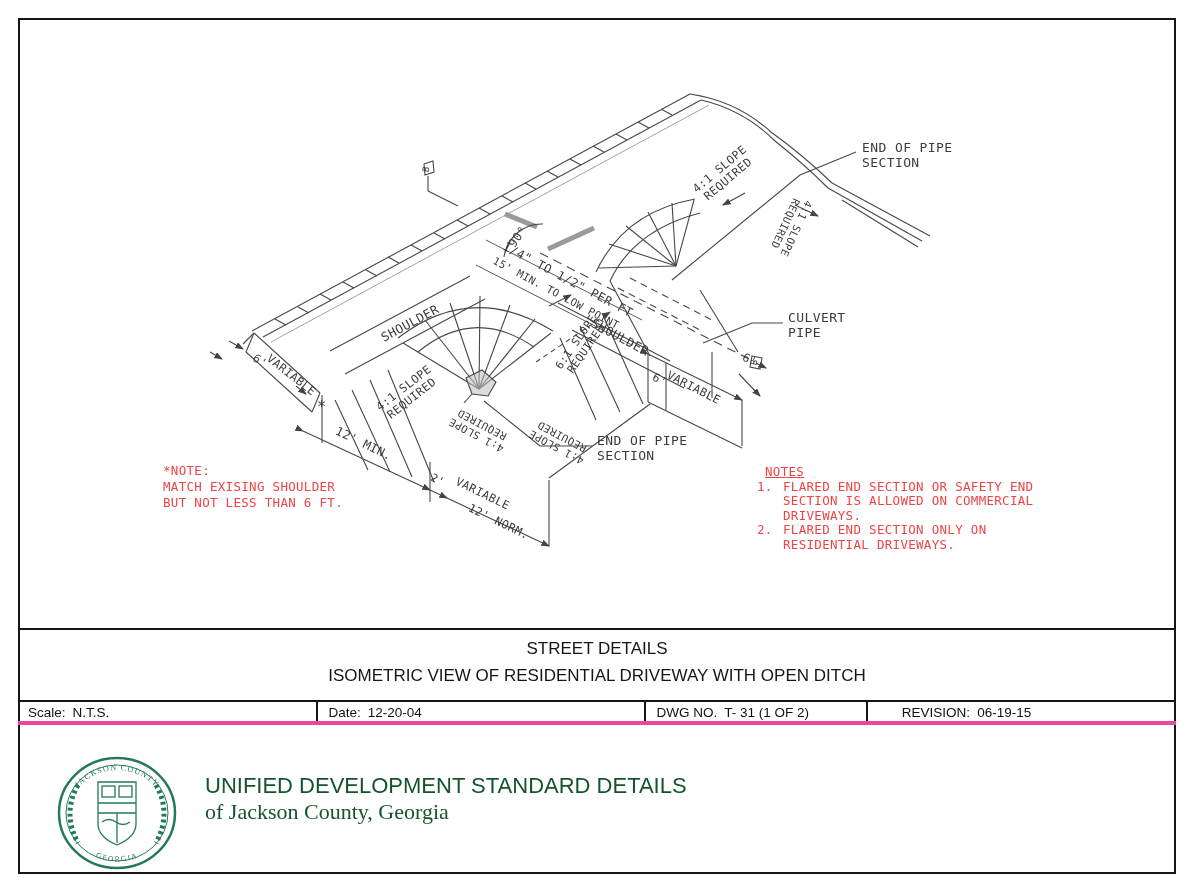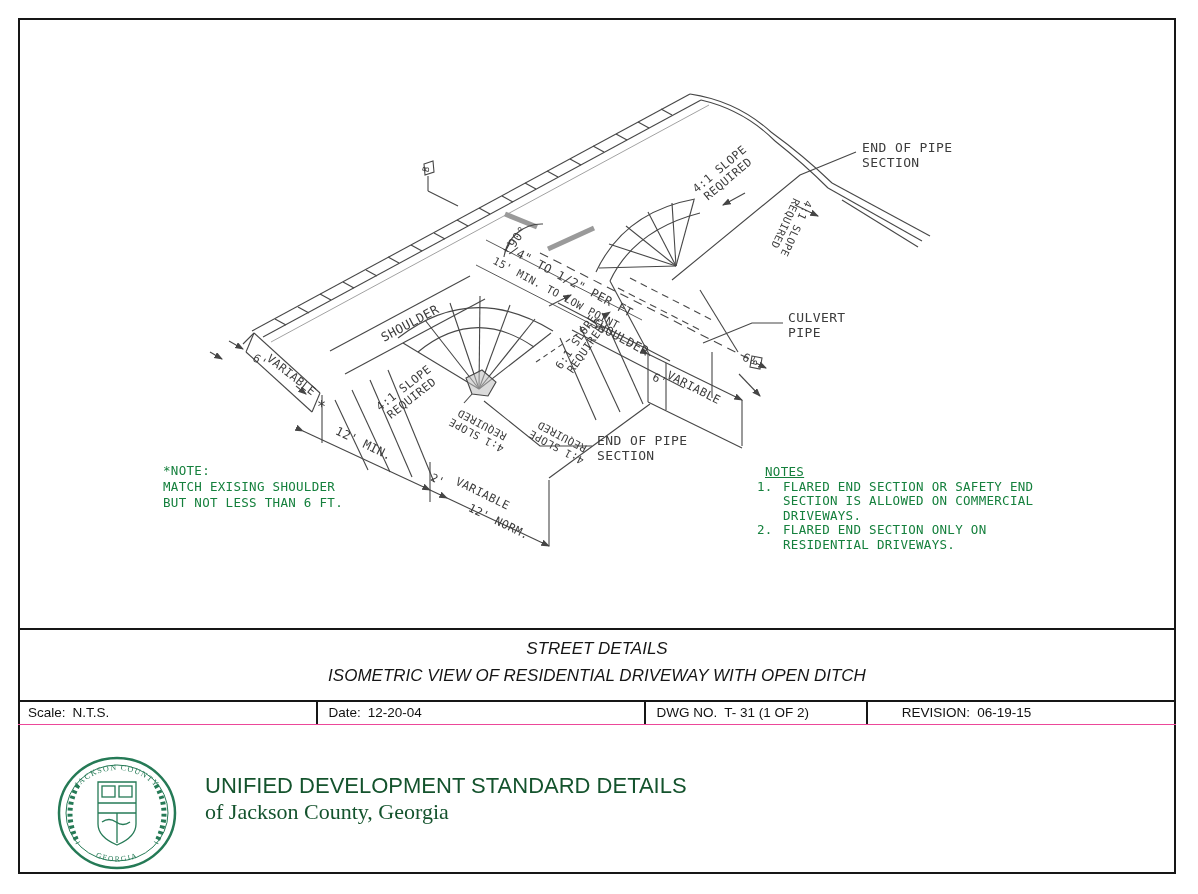--- a/index.html
+++ b/index.html
@@ -8,37 +8,37 @@
     font-family:"Liberation Sans", sans-serif;color:#111;overflow:hidden;
   }
   #page-border{
     position:absolute;left:18px;top:18px;width:1158px;height:856px;
     border:2px solid #161616;box-sizing:border-box;
   }
   svg text{stroke:none;}
   .cad{font-family:"DejaVu Sans Mono", monospace;fill:#3c3c3c;letter-spacing:.4px;}
   
   .cad-note{
-    position:absolute;font-family:"DejaVu Sans Mono", monospace;color:#15803d;
+    position:absolute;font-family:"DejaVu Sans Mono", monospace;color:#ef4444;
     font-size:12.5px;line-height:16px;letter-spacing:.3px;white-space:nowrap;
   }
   #notes-right{line-height:14.5px;}
   #notes-right .nr-title{margin-left:8px;text-decoration:underline;}
   .nr-item{display:flex;}
   .nr-num{width:26px;flex:0 0 26px;}
   
   #title-section{
     position:absolute;left:18px;top:628px;width:1158px;height:66px;
-    border-top:2px solid #161616;box-sizing:border-box;text-align:center;font-style:italic;
+    border-top:2px solid #161616;box-sizing:border-box;text-align:center;
   }
   #title-section .t1{margin-top:9px;font-size:17px;color:#151515;}
   #title-section .t2{margin-top:7px;font-size:17px;color:#151515;}
   #info-row{
     position:absolute;left:18px;top:700px;width:1158px;height:25px;
-    border-top:2px solid #161616;border-bottom:1px solid #ec4899;box-sizing:border-box;
+    border-top:2px solid #161616;border-bottom:4px solid #ec4899;box-sizing:border-box;
     display:flex;font-size:13.5px;
   }
   .info-cell{border-right:2px solid #161616;box-sizing:border-box;padding:3px 0 0 10px;white-space:nowrap;}
   .info-cell:last-child{border-right:none;margin-left:24px;}
   .info-cell .val{margin-left:7px;}
   #footer{position:absolute;left:18px;top:725px;width:1158px;height:149px;}
   #org-lines{position:absolute;left:187px;top:48px;color:#14532d;}
   #org-line1{font-size:22px;}
   #org-line2{font-size:22px;font-family:Liberation Serif, serif;}
 </style>

